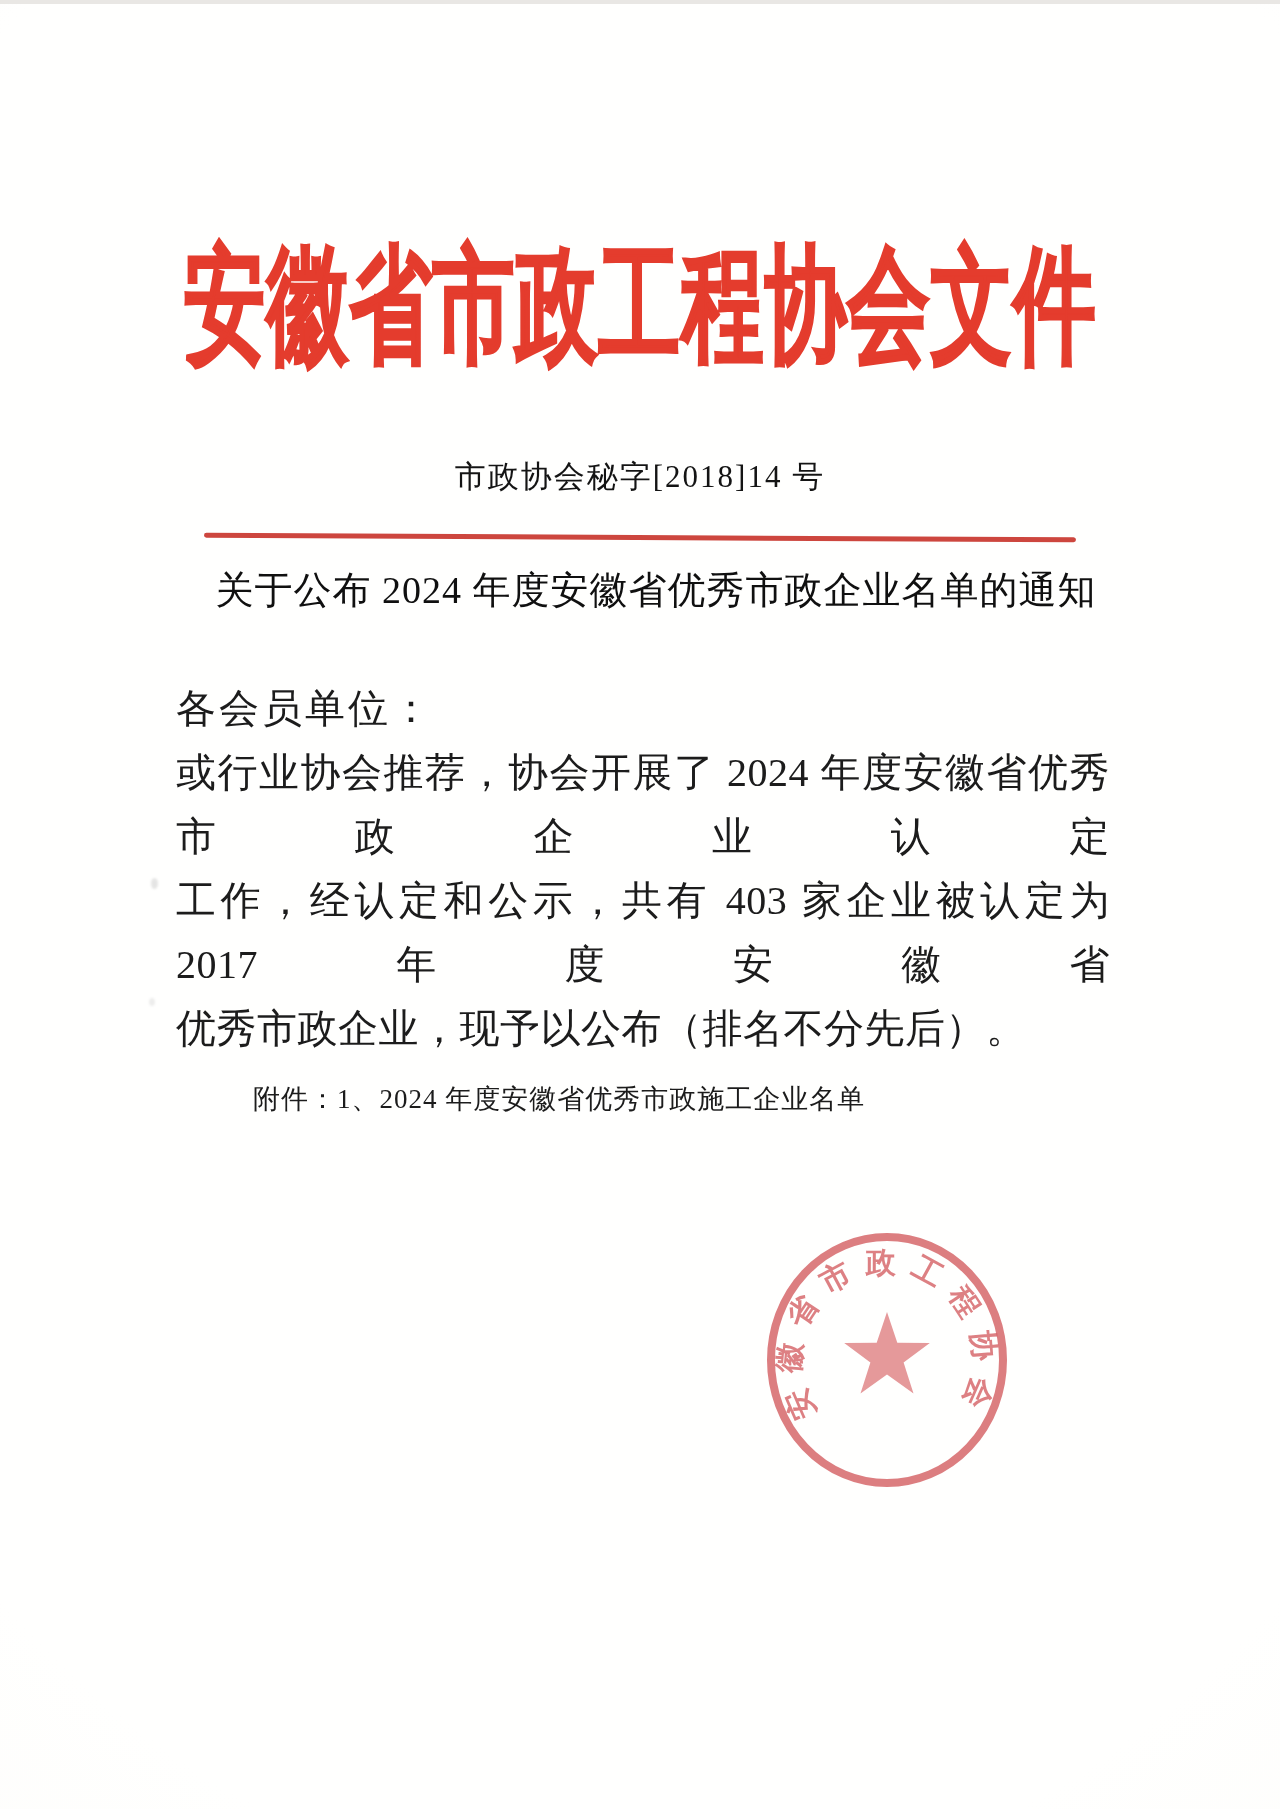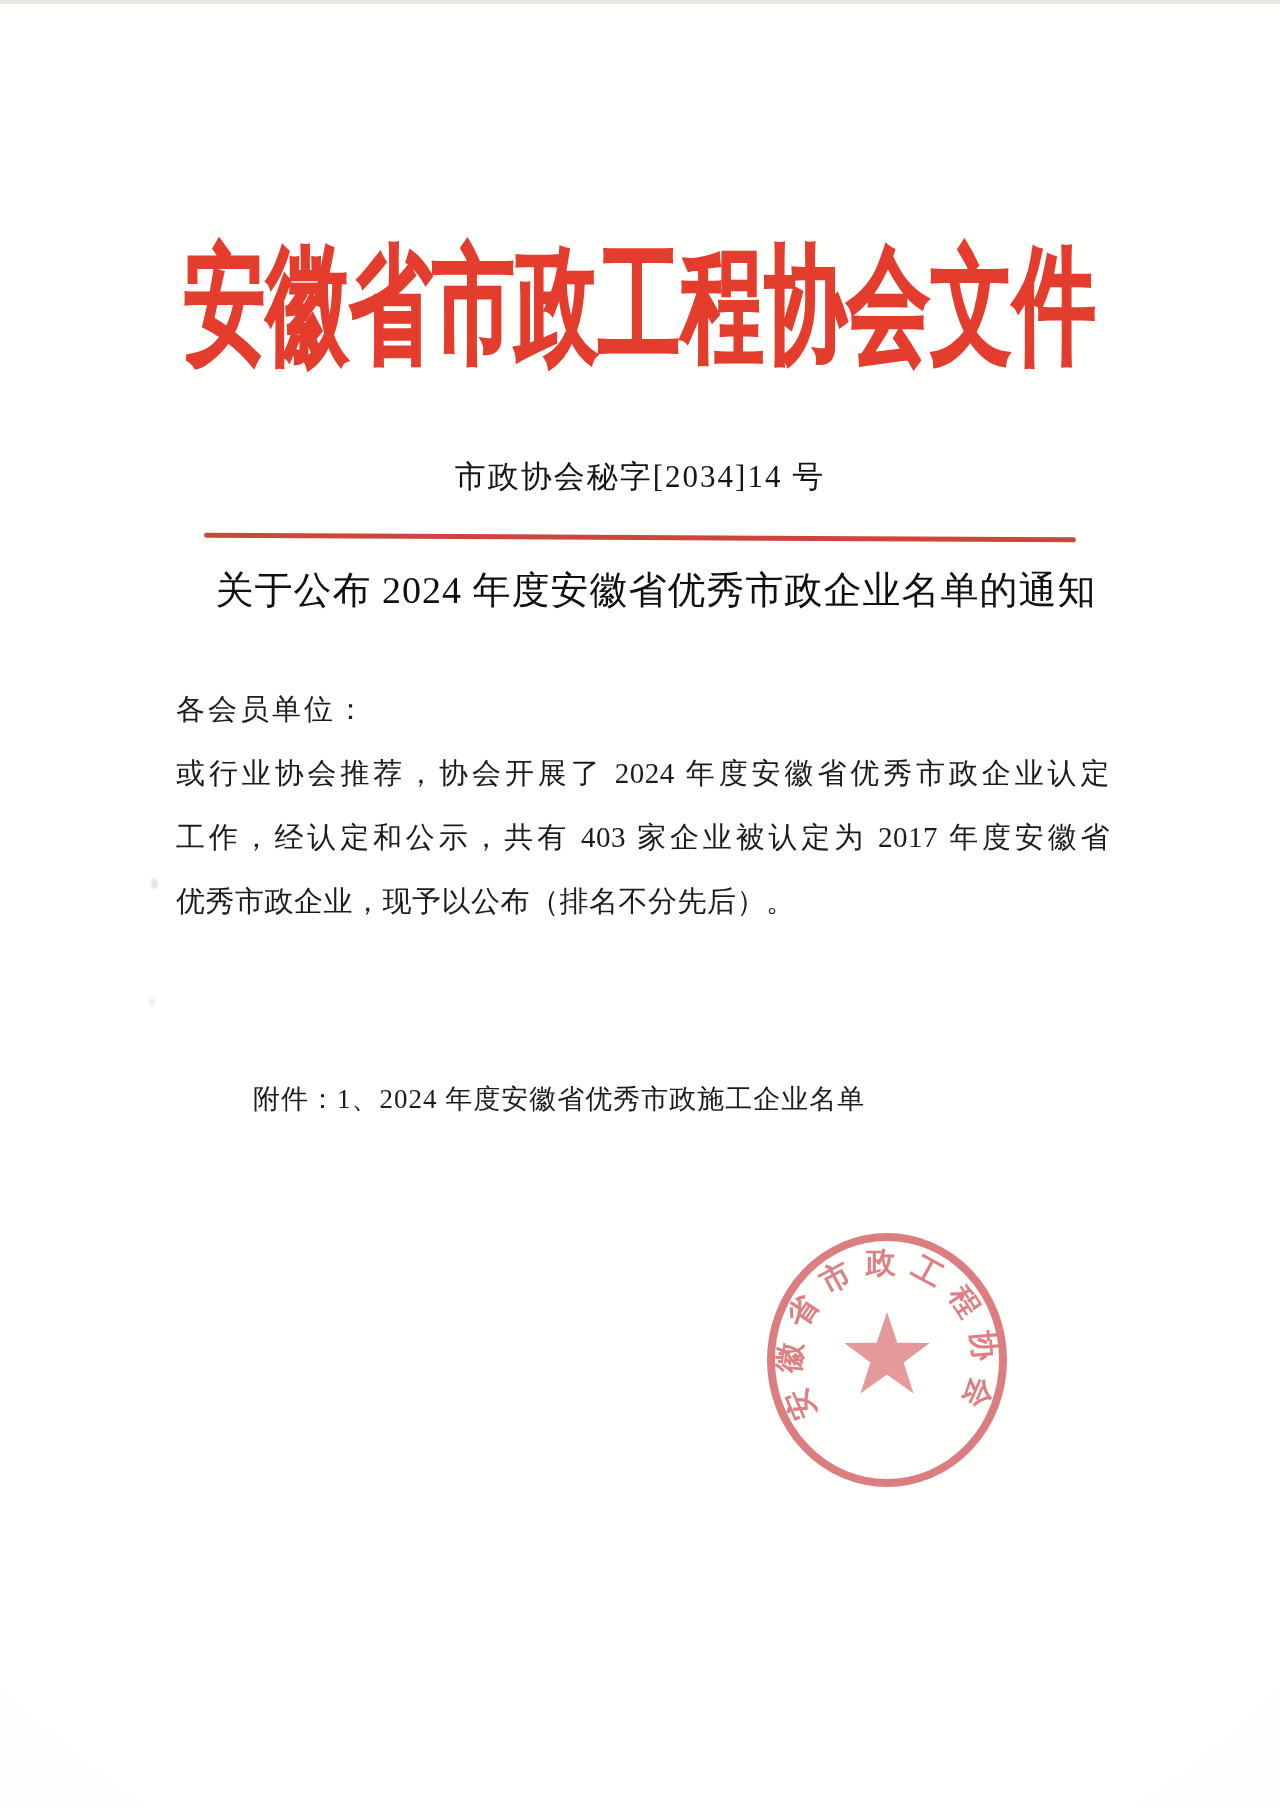--- a/index.html
+++ b/index.html
@@ -36,21 +36,21 @@
   }
   
   .notice-title{
     position:absolute;top:561px;left:16px;width:100%;
     text-align:center;font-size:38px;font-weight:normal;
     letter-spacing:1px;color:#101010;white-space:nowrap;
   }
   
   .body-block{
     position:absolute;left:176px;top:673px;width:934px;
-    font-size:29px;line-height:64px;color:#1c1c1c;
+    font-size:40px;line-height:64px;color:#1c1c1c;
   }
   .salutation{letter-spacing:3px;}
   .bline{
     text-align:justify;text-align-last:justify;
     letter-spacing:0.5px;
   }
   .bline.indent{padding-left:39px;}
   .bline.last{text-align-last:left;}
   
   .attach-block{
@@ -81,21 +81,21 @@
   .speck.s1{left:151px;top:874px;width:7px;height:11px;opacity:.22;}
   .speck.s2{left:149px;top:994px;width:6px;height:8px;opacity:.15;}
 </style>
 </head>
 <body>
 
 <div class="page">
 
   <div class="masthead" id="masthead" style="color: rgb(228, 60, 45);">安徽省市政工程协会文件</div>
 
-  <div class="docnum">市政协会秘字[2034]14 号</div>
+  <div class="docnum">市政协会秘字[2018]14 号</div>
 
   <div class="red-rule" id="redRule" style="background: rgb(205, 70, 62);"></div>
 
   <div class="notice-title">关于公布 2024 年度安徽省优秀市政企业名单的通知</div>
 
   <div class="body-block">
     <div class="salutation">各会员单位：</div>
     <div class="bline">或行业协会推荐，协会开展了 2024 年度安徽省优秀市政企业认定</div>
     <div class="bline">工作，经认定和公示，共有 403 家企业被认定为 2017 年度安徽省</div>
     <div class="bline last">优秀市政企业，现予以公布（排名不分先后）。</div>

